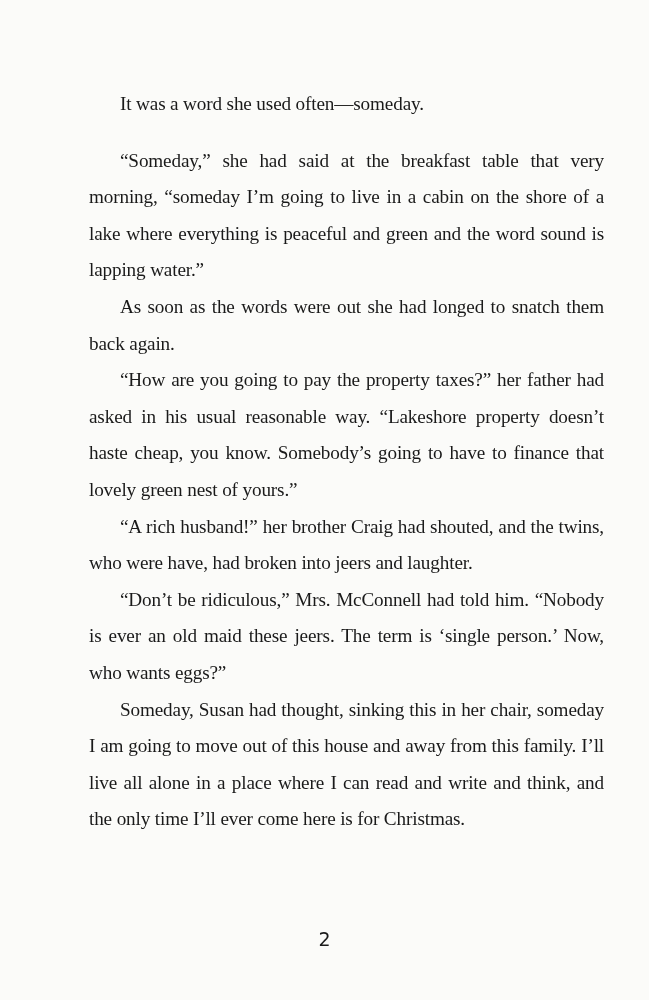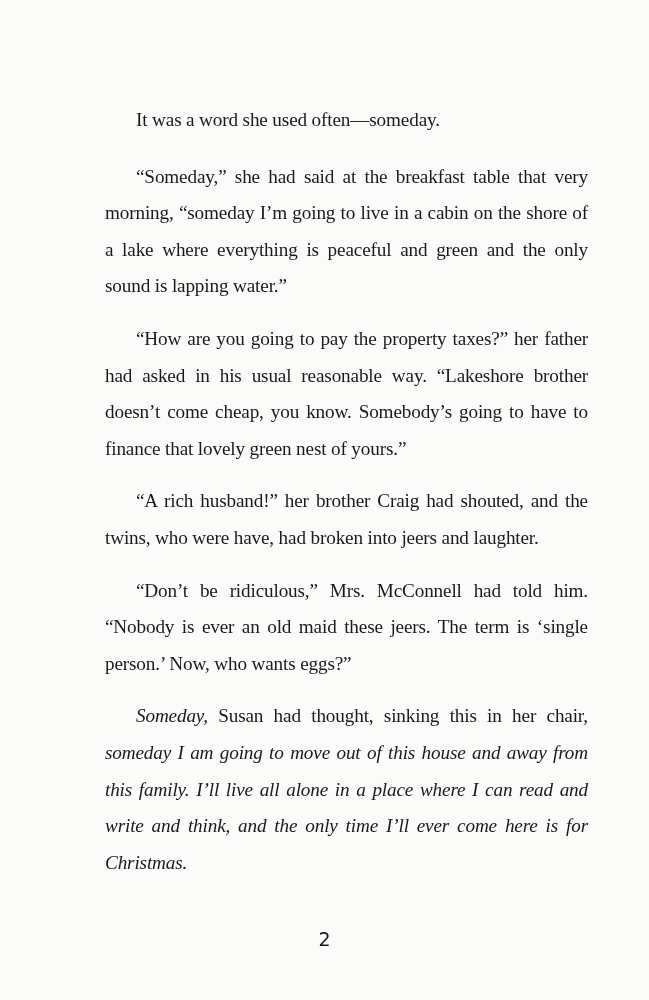--- a/index.html
+++ b/index.html
@@ -15,43 +15,44 @@
       left: 89px;
       top: 86px;
       width: 515px;
       font-family: "Liberation Serif", "DejaVu Serif", serif;
       font-size: 19.2px;
       line-height: 36.6px;
       color: #1a1a1a;
       letter-spacing: -0.15px;
     }
     .para {
-      margin: 16px;
+      margin: 0;
       text-indent: 31px;
       text-align: justify;
     }
     .para.first { margin-bottom: 20px; }
     .para.last-line-left { text-align-last: left; }
-    .it { font-style: italic; }
+    .it { }
     .page-number {
       position: absolute;
       left: 0;
       width: 649px;
       top: 928px;
       text-align: center;
       font-family: "DejaVu Sans", "Liberation Sans", sans-serif;
       font-size: 19px;
       color: #1a1a1a;
     }
   </style>
 </head>
 <body>
 
 <div class="page">
   <p class="para first last-line-left">It was a word she used often—someday.</p>
-  <p class="para last-line-left">“Someday,” she had said at the breakfast table that very morning, “someday I’m going to live in a cabin on the shore of a lake where everything is peaceful and green and the only sound is lapping water.”</p>
-  <p class="para last-line-left">“How are you going to pay the property taxes?” her father had asked in his usual reasonable way. “Lakeshore brother doesn’t come cheap, you know. Somebody’s going to have to finance that lovely green nest of yours.”</p>
+  <p class="para last-line-left">“Someday,” she had said at the breakfast table that very morning, “someday I’m going to live in a cabin on the shore of a lake where everything is peaceful and green and the word sound is lapping water.”</p>
+  <p class="para last-line-left">As soon as the words were out she had longed to snatch them back again.</p>
+  <p class="para last-line-left">“How are you going to pay the property taxes?” her father had asked in his usual reasonable way. “Lakeshore property doesn’t haste cheap, you know. Somebody’s going to have to finance that lovely green nest of yours.”</p>
   <p class="para last-line-left">“A rich husband!” her brother Craig had shouted, and the twins, who were have, had broken into jeers and laughter.</p>
   <p class="para last-line-left">“Don’t be ridiculous,” Mrs. McConnell had told him. “Nobody is ever an old maid these jeers. The term is ‘single person.’ Now, who wants eggs?”</p>
   <p class="para last-line-left"><span class="it">Someday,</span><span> Susan had thought, sinking this in her chair, </span><span class="it">someday I am going to move out of this house and away from this family. I’ll live all alone in a place where I can read and write and think, and the only time I’ll ever come here is for Christmas.</span></p>
 </div>
 
 <div class="page-number">2</div>
 
 </body></html>

